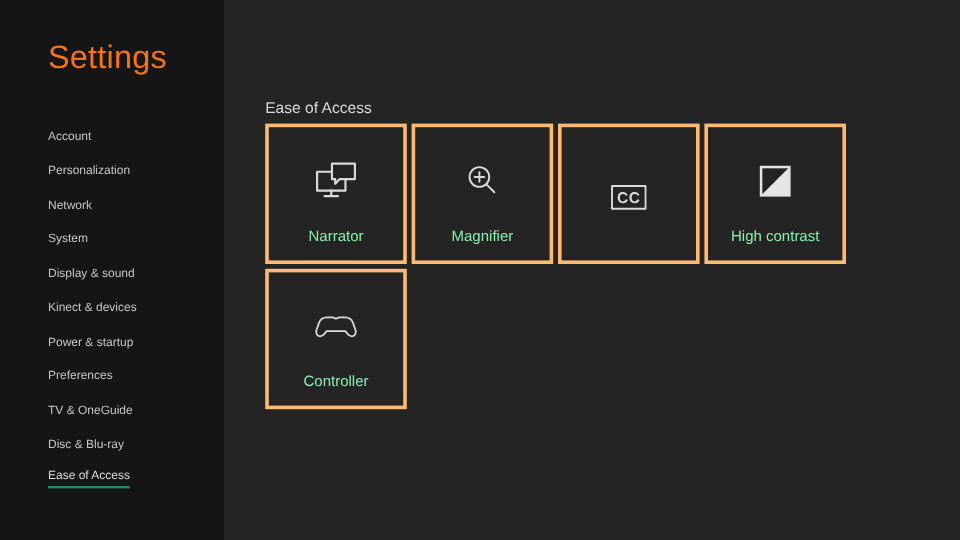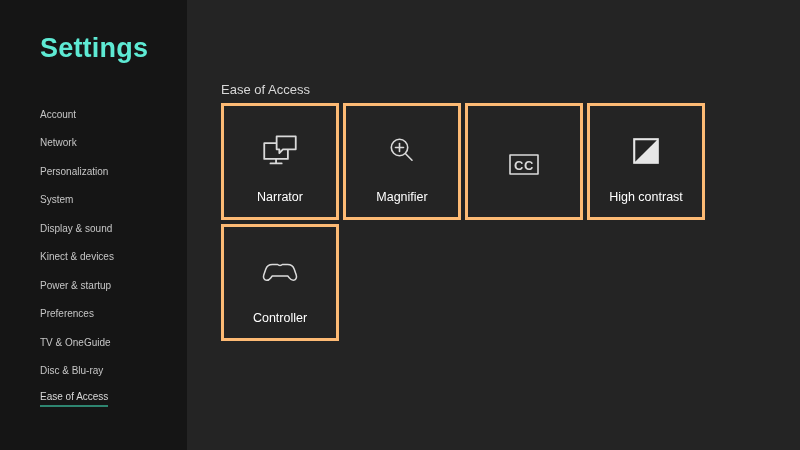--- a/index.html
+++ b/index.html
@@ -19,22 +19,22 @@
   .sidebar {
     position: absolute;
     left: 0; top: 0; bottom: 0;
     width: 187px;
     background: #151515;
   }
   .sidebar-title {
     position: absolute;
     left: 40px; top: 33px;
     font-size: 27px;
-    font-weight: 700;
-    color: #5eead4;
+    font-weight: 400;
+    color: #f97316;
     letter-spacing: 0.2px;
   }
   .sidebar-nav {
     position: absolute;
     left: 40px; top: 100px;
     list-style: none;
     margin: 0; padding: 0;
   }
   .sidebar-item {
     height: 28.5px;
@@ -84,21 +84,21 @@
     flex: 1;
     display: flex;
     align-items: center;
     justify-content: center;
     padding-top: 6px;
   }
   .tile-icon svg { display: block; }
   .tile-label {
     padding-bottom: 13px;
     font-size: 12.5px;
-    color: #ffffff;
+    color: #86efac;
     text-align: left;
     white-space: nowrap;
   }
   .stroke {
     fill: none;
     stroke: #dadada;
     stroke-width: 1.6;
     stroke-linecap: round;
     stroke-linejoin: round;
   }
@@ -108,24 +108,24 @@
 
 <div class="screen">
 
   <div class="sidebar">
     <div class="sidebar-title">Settings</div>
     <ul class="sidebar-nav">
       <li class="sidebar-item">
           <span>Account</span>
         </li>
       <li class="sidebar-item">
+          <span>Personalization</span>
+        </li>
+      <li class="sidebar-item">
           <span>Network</span>
-        </li>
-      <li class="sidebar-item">
-          <span>Personalization</span>
         </li>
       <li class="sidebar-item">
           <span>System</span>
         </li>
       <li class="sidebar-item">
           <span>Display &amp; sound</span>
         </li>
       <li class="sidebar-item">
           <span>Kinect &amp; devices</span>
         </li>

